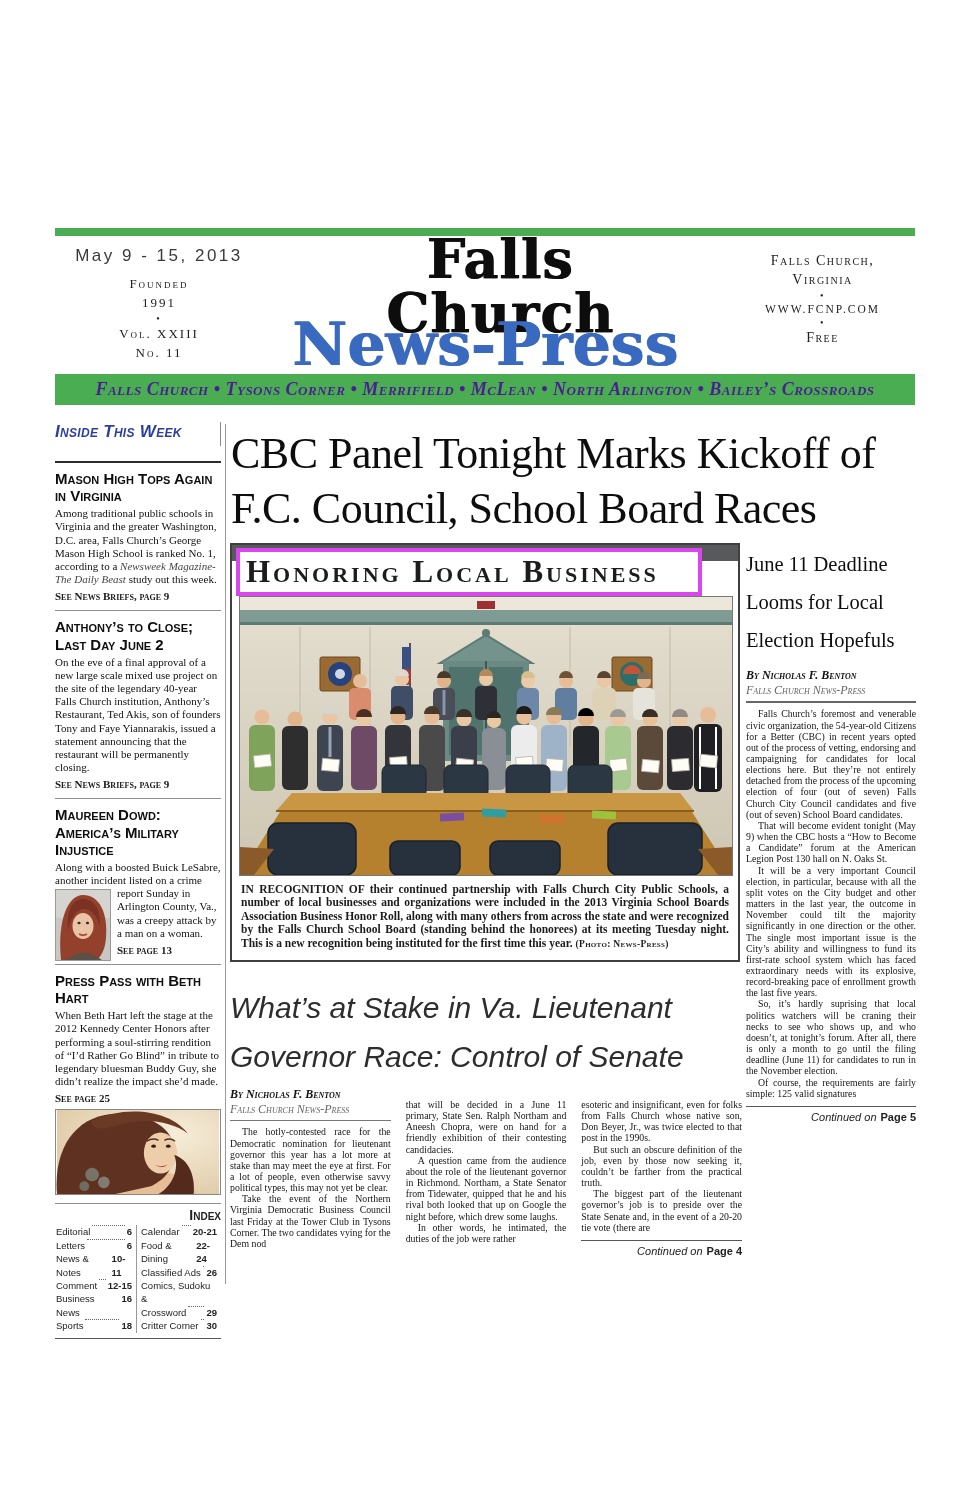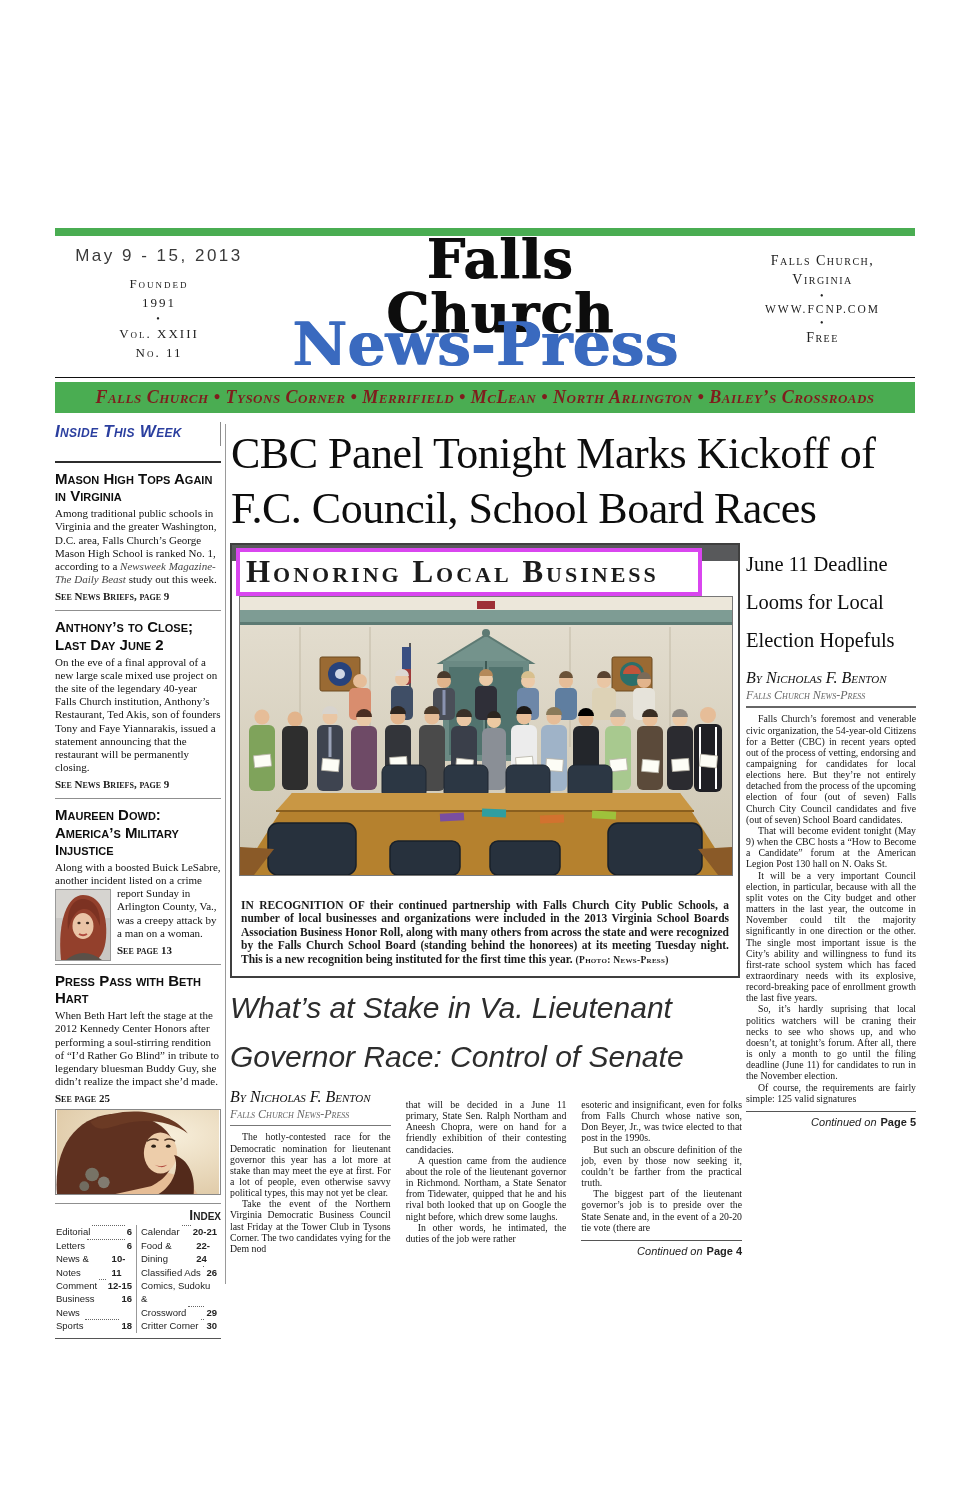--- a/index.html
+++ b/index.html
@@ -17,22 +17,22 @@
   .logo-top{font-family:"DejaVu Serif",serif;font-weight:bold;font-size:54px;color:#0d0d0d;
             word-spacing:120px;letter-spacing:1px;text-shadow:1px 0 #0d0d0d;}
   .logo-bottom{position:relative;z-index:2;font-family:"DejaVu Serif",serif;font-weight:bold;font-size:60px;
             color:#3a6abf;margin-top:-26px;margin-left:-30px;text-shadow:1px 0 #3a6abf;}
   .mh-right{position:absolute;right:0;top:14px;width:185px;text-align:center;
             font-variant:small-caps;font-size:14px;letter-spacing:1.5px;line-height:1.35;color:#222;}
   .mh-site{font-variant:normal;text-transform:uppercase;font-size:11.5px;letter-spacing:2px;}
   .mh-rule{position:absolute;left:55px;top:377px;width:860px;height:1px;background:#111;}
 
   
-  .region-banner{position:absolute;left:55px;top:382px;width:860px;height:31px;background:#4aad52;
-      color:#7f1d1d;font-style:italic;font-weight:bold;font-variant:small-caps;font-size:18px;
+  .region-banner{position:absolute;left:55px;top:374px;width:860px;height:31px;background:#4aad52;
+      color:#4c1d95;font-style:italic;font-weight:bold;font-variant:small-caps;font-size:18px;
       text-align:center;line-height:30px;letter-spacing:0.5px;}
 
   
   .sidebar{position:absolute;left:55px;top:422px;width:166px;}
   .v-divider{position:absolute;left:225px;top:424px;width:1px;height:860px;background:#9a9a9a;}
   .sb-titlewrap{position:relative;border-bottom:2px solid #2c2c2c;padding-bottom:19px;}
   .sb-title{color:#2b3f9f;font-family:"Liberation Sans",sans-serif;font-weight:bold;font-style:italic;
       font-variant:small-caps;font-size:17px;letter-spacing:0.3px;}
   .sb-vline{position:absolute;right:0;top:0;width:1px;height:24px;background:#8a8a8a;}
   .sb-item{padding:7px 0 8px;border-bottom:1px solid #8f8f8f;}
@@ -60,26 +60,26 @@
 
   
   .photo-block{position:absolute;left:230px;top:543px;width:510px;border:2px solid #3f3f3f;
       background:#fff;box-sizing:border-box;}
   .pb-head{position:relative;height:47px;}
   .pb-band{position:absolute;top:0;left:0;right:0;height:16px;background:#58595b;}
   .pb-title{position:absolute;top:3px;left:4px;width:466px;background:#fff;border:4px solid #d946ef;
       font-variant:small-caps;font-weight:bold;font-size:31px;line-height:40px;letter-spacing:3px;
       padding:0 6px;color:#1c1c1c;box-sizing:border-box;}
   .pb-photo{display:block;margin:4px 7px 0;border:1px solid #777;}
-  .pb-caption{padding:23px 9px 9px;font-weight:bold;font-size:11.5px;line-height:13.4px;
+  .pb-caption{padding:7px 9px 9px;font-weight:bold;font-size:11.5px;line-height:13.4px;
       text-align:justify;color:#1b1b1b;}
   .pb-credit{font-size:9.5px;font-variant:small-caps;letter-spacing:0.3px;}
 
   
-  .by-name{font-weight:normal;font-style:italic;font-variant:small-caps;font-size:16px;line-height:1.25;color:#111;}
+  .by-name{font-weight:bold;font-style:italic;font-variant:small-caps;font-size:12px;line-height:1.25;color:#111;}
   .by-org{font-style:italic;font-variant:small-caps;font-size:12px;line-height:1.2;color:#666;}
   .by-rule{border-bottom:2px solid #666;margin:4px 0 5px;}
   .body-text p{margin:0;font-size:9.8px;line-height:11.15px;text-align:justify;text-indent:12px;color:#141414;}
   .body-text p.cont{text-indent:0;margin-top:12px;}
   .continued{display:flex;justify-content:flex-end;border-top:1px solid #555;margin-top:7px;padding-top:4px;
       font-family:"Liberation Sans",sans-serif;font-size:11px;color:#222;}
   .cont-label{font-style:italic;}
   .cont-page{font-weight:bold;margin-left:4px;}
 
   

